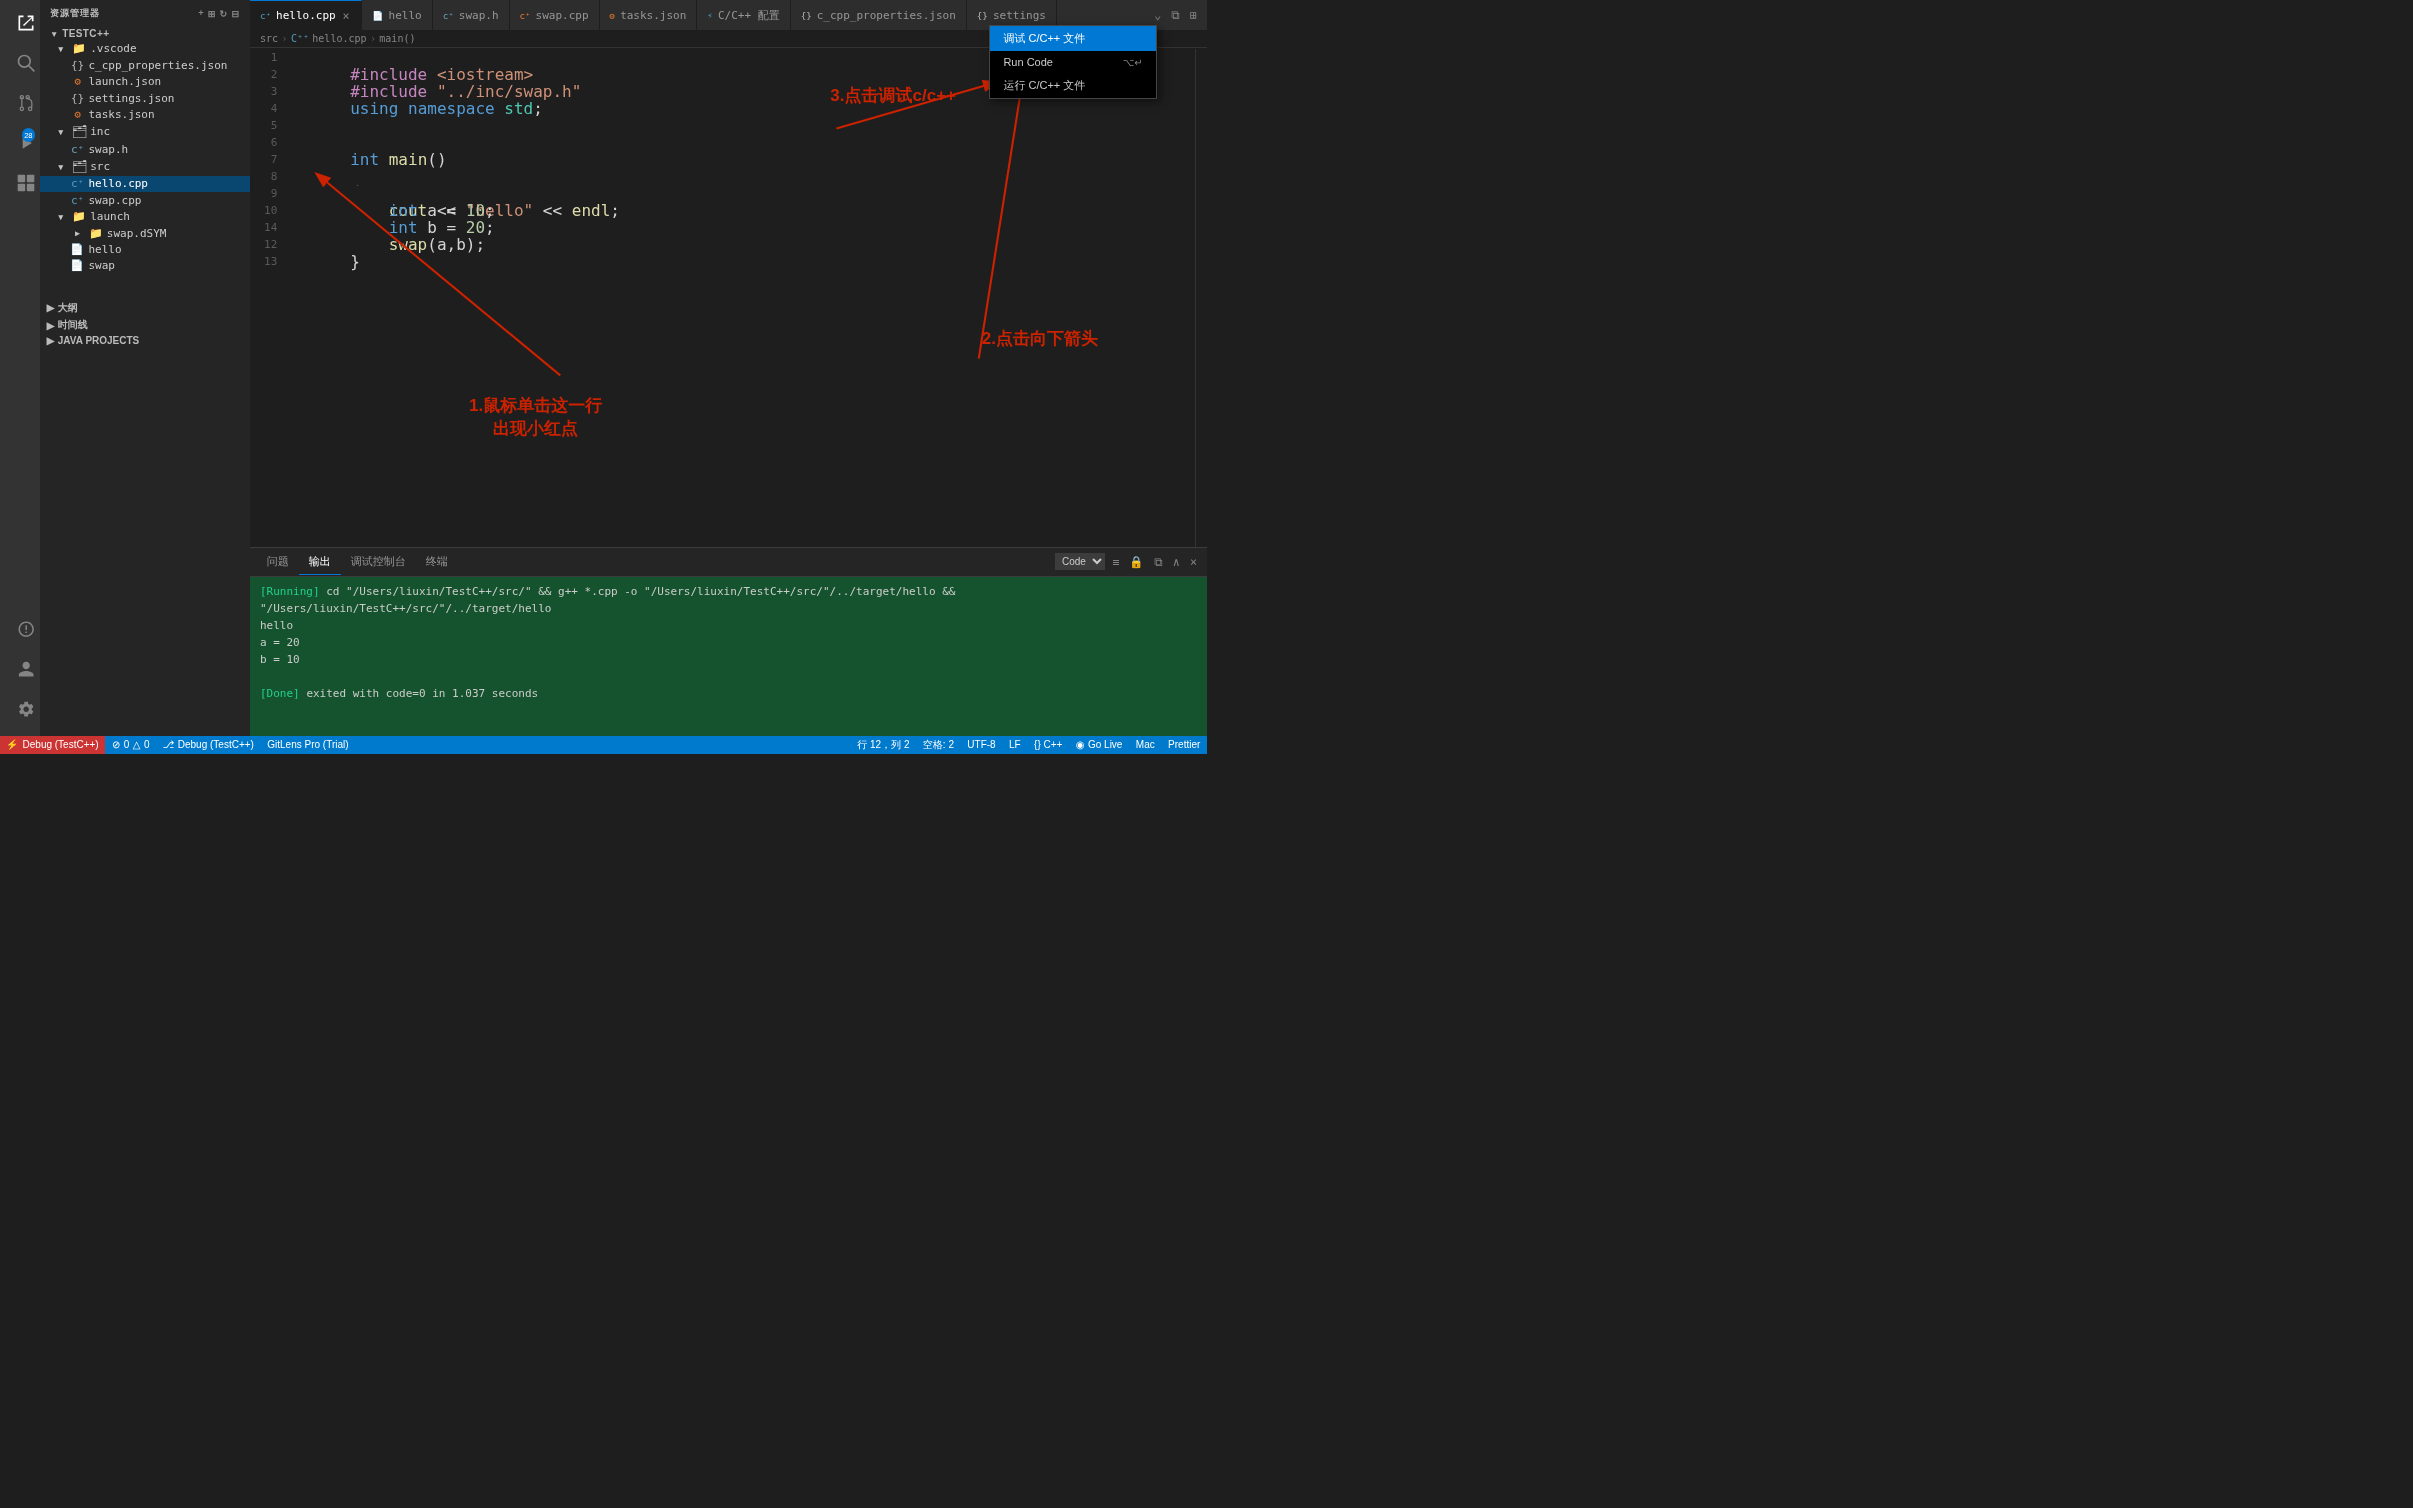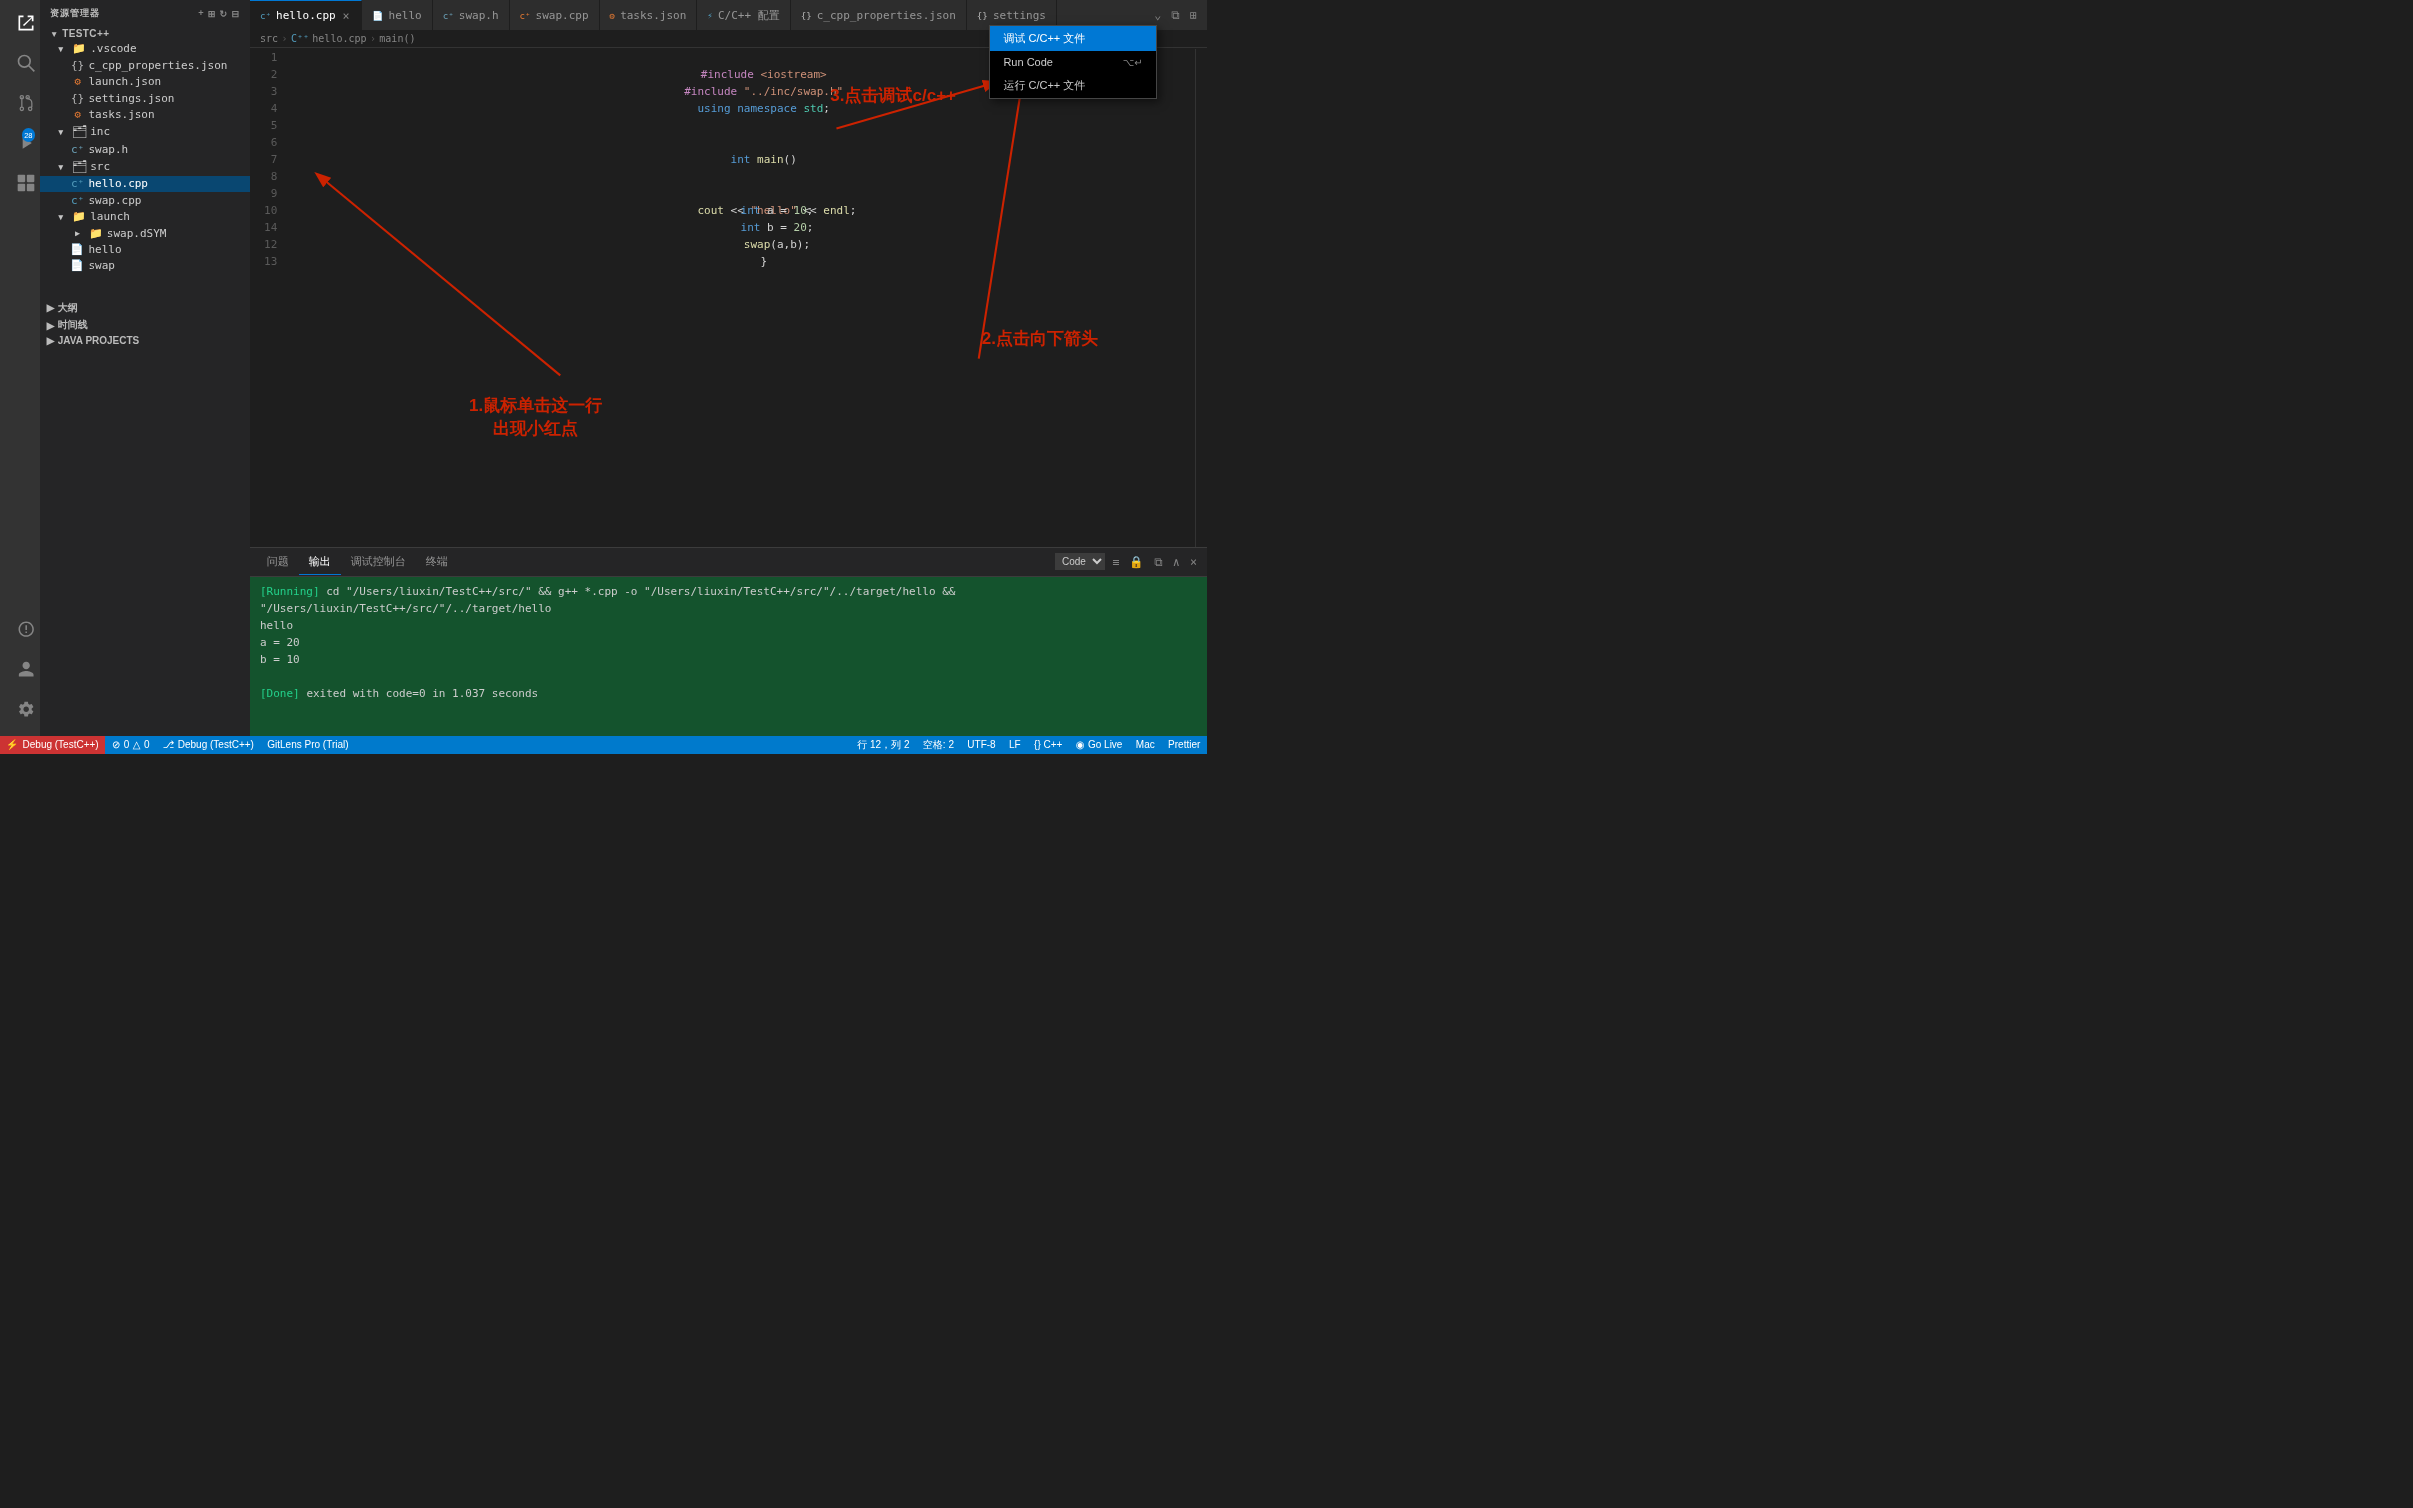--- a/index.html
+++ b/index.html
@@ -191,24 +191,23 @@
     }
     .code-area {
       position: absolute;
       left: 34px; top: 0; right: 0; bottom: 0;
       padding-left: 8.4px;
       overflow: hidden;
     }
     .code-line {
       height: 17px;
       line-height: 17px;
-      font-size: 11px;
+      font-size: 16px;
       white-space: pre;
       position: relative;
-      text-align: center;
     }
     .code-line.breakpoint-line { background: #1e1e1e; }
 
     
     .kw { color: #569cd6; }
     .str { color: #ce9178; }
     .num { color: #b5cea8; }
     .fn { color: #dcdcaa; }
     .include { color: #c586c0; }
     .header { color: #ce9178; }

